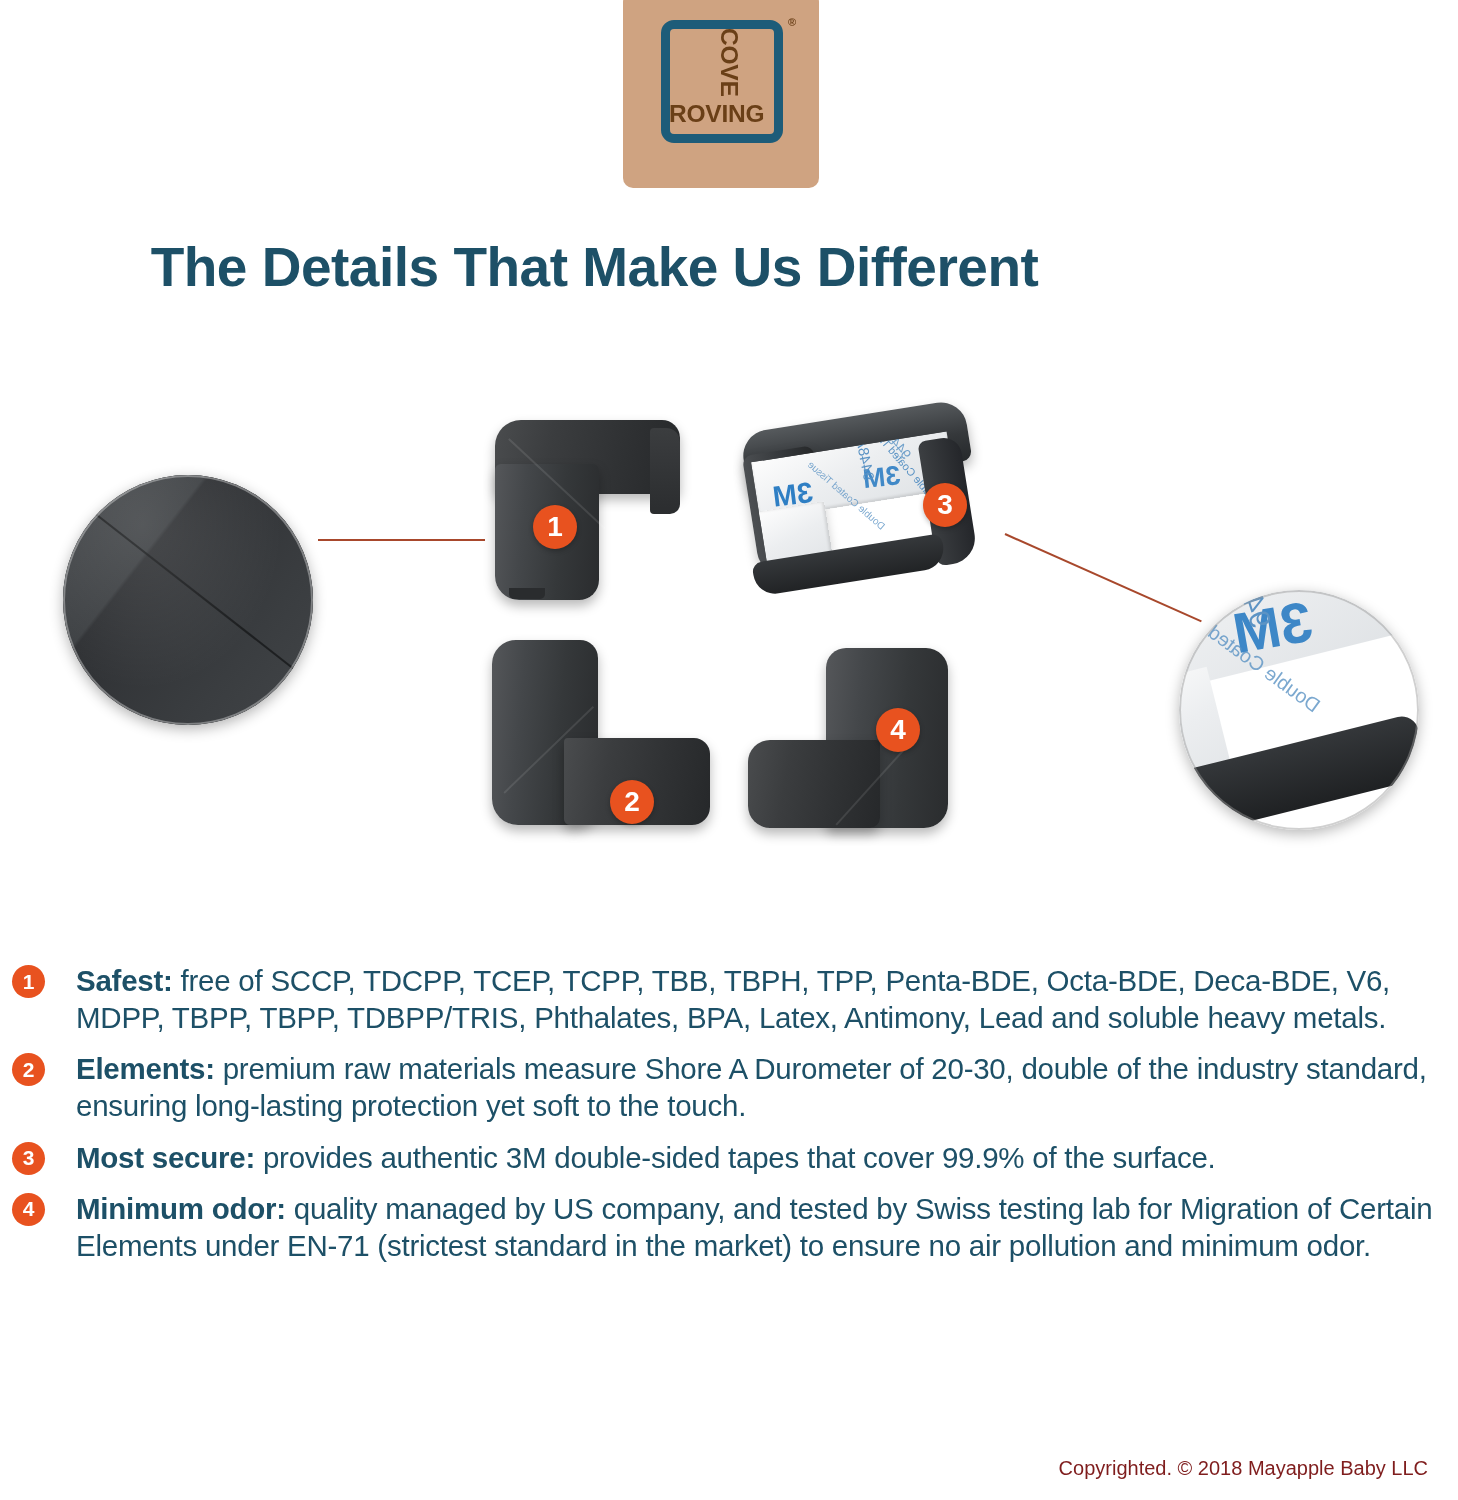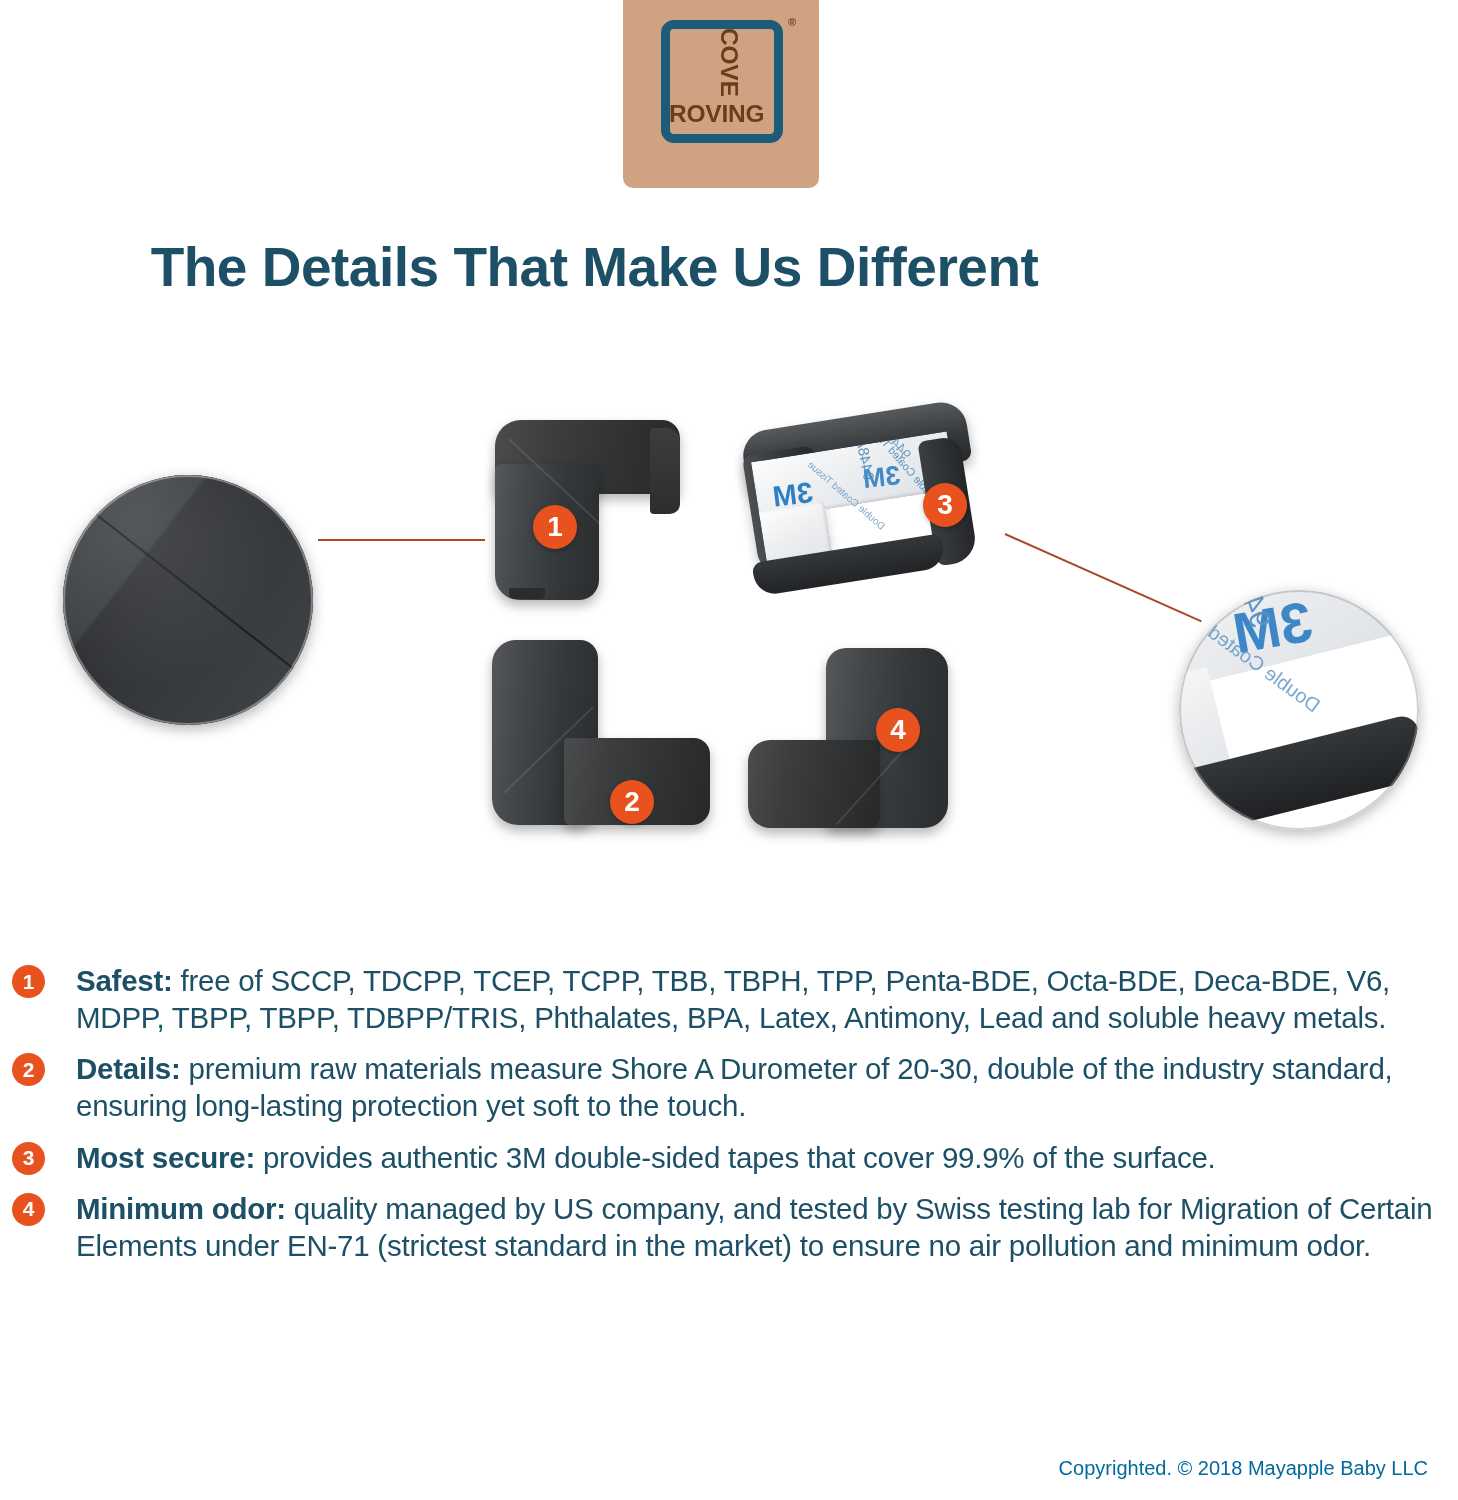--- a/index.html
+++ b/index.html
@@ -290,21 +290,21 @@
   }
 
   
   #footer {
     position: absolute;
     right: 30px; bottom: 18px;
     text-align: center;
     font-family: "Liberation Sans", sans-serif;
     font-size: 20px;
     line-height: 1.28;
-    color: #0369a1;
+    color: #7f1d1d;
   }
 </style>
 </head>
 <body>
 
 <div id="logo-badge">
   <div id="logo-inner"></div>
   <div id="logo-roving">ROVING</div>
   <div id="logo-cove">COVE</div>
   <div id="logo-reg">®</div>
@@ -422,21 +422,21 @@
 
 <div id="bullets">
 
   <div class="bullet-row">
     <div class="bullet-num">1</div>
     <div class="bullet-text"><b>Safest:</b><span> free of SCCP, TDCPP, TCEP, TCPP, TBB, TBPH, TPP, Penta-BDE, Octa-BDE, Deca-BDE, V6, MDPP, TBPP, TBPP, TDBPP/TRIS, Phthalates, BPA, Latex, Antimony, Lead and soluble heavy metals.</span></div>
   </div>
 
   <div class="bullet-row">
     <div class="bullet-num">2</div>
-    <div class="bullet-text"><b>Details:</b><span> premium raw materials measure Shore A Durometer of 20-30, double of the industry standard, ensuring long-lasting protection yet soft to the touch.</span></div>
+    <div class="bullet-text"><b>Elements:</b><span> premium raw materials measure Shore A Durometer of 20-30, double of the industry standard, ensuring long-lasting protection yet soft to the touch.</span></div>
   </div>
 
   <div class="bullet-row">
     <div class="bullet-num">3</div>
     <div class="bullet-text"><b>Most secure:</b><span> provides authentic 3M double-sided tapes that cover 99.9% of the surface.</span></div>
   </div>
 
   <div class="bullet-row">
     <div class="bullet-num">4</div>
     <div class="bullet-text"><b>Minimum odor:</b><span> quality managed by US company, and tested by Swiss testing lab for Migration of Certain Elements under EN-71 (strictest standard in the market) to ensure no air pollution and minimum odor.</span></div>

